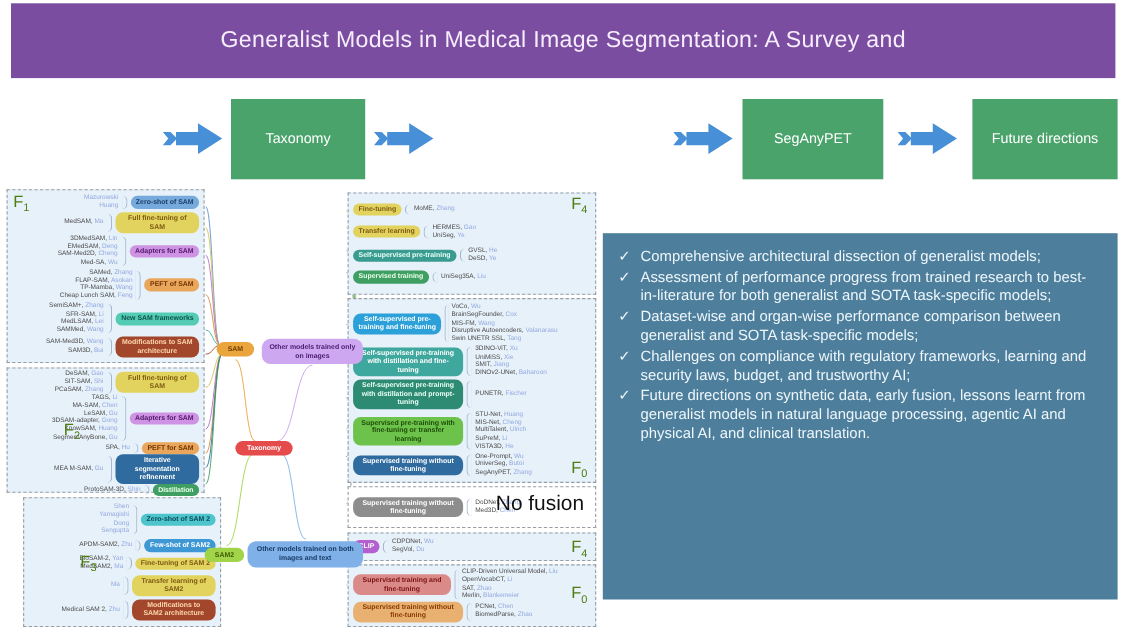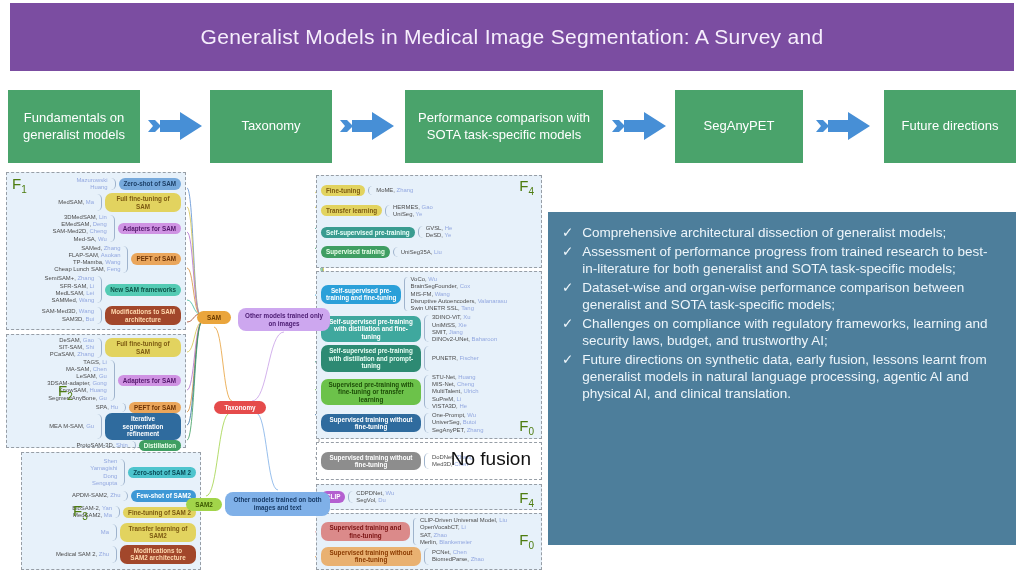--- a/index.html
+++ b/index.html
@@ -94,23 +94,21 @@
 </head>
 <body>
 
 <div class="slide">
 
   <header class="banner">
     <div>Generalist Models in Medical Image Segmentation: A Survey and</div>
   </header>
 
   <div class="flow">
-    <div class="step" style="left:8px;width:132px">Fundamentals on generalist models</div>
     <div class="step" style="left:210px;width:122px">Taxonomy</div>
-    <div class="step" style="left:405px;width:198px">Performance comparison with SOTA task-specific models</div>
     <div class="step" style="left:675px;width:128px">SegAnyPET</div>
     <div class="step" style="left:884px;width:132px">Future directions</div>
     <svg class="arrow" style="left:148px" width="58" height="32">
         <polygon points="0,10 7,10 13,16 7,22 0,22 5,16" fill="#478fd6"></polygon>
         <polygon points="12,10 32,10 32,2 54,16 32,30 32,22 12,22" fill="#478fd6"></polygon>
       </svg>
     <svg class="arrow" style="left:340px" width="58" height="32">
         <polygon points="0,10 7,10 13,16 7,22 0,22 5,16" fill="#478fd6"></polygon>
         <polygon points="12,10 32,10 32,2 54,16 32,30 32,22 12,22" fill="#478fd6"></polygon>
       </svg>

